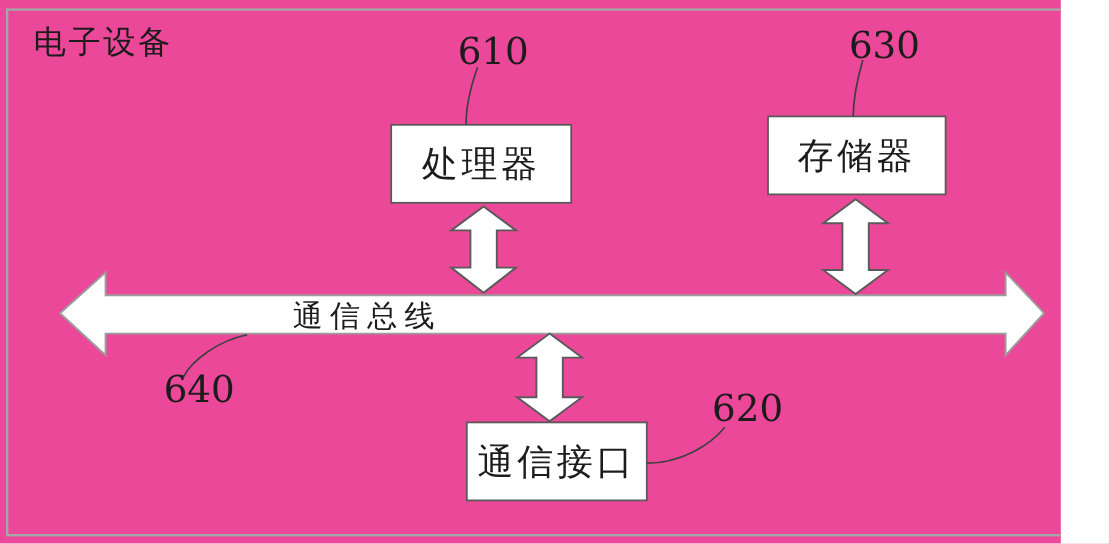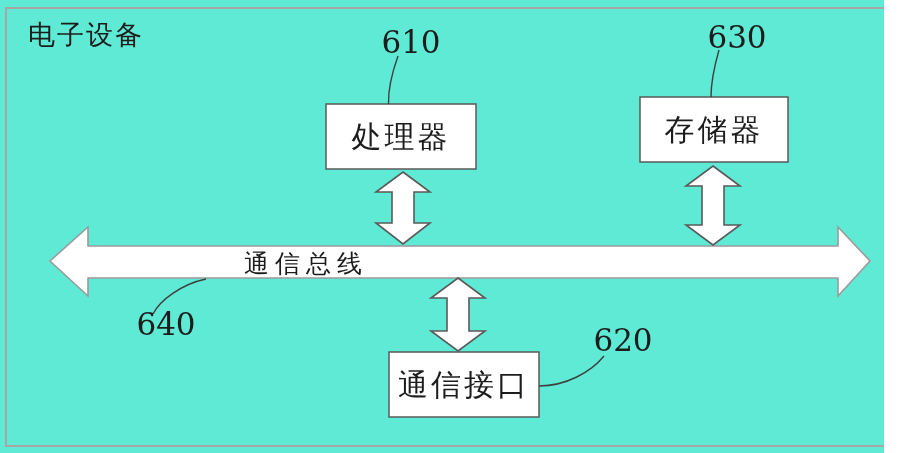--- a/index.html
+++ b/index.html
@@ -5,21 +5,21 @@
   html, body {
     margin: 0;
     padding: 0;
     background: #ffffff;
     font-family: "DejaVu Serif", "Liberation Serif", serif;
   }
   .stage {
     position: relative;
     width: 884px;
     height: 453px;
-    background: #5eead4;
+    background: #ec4899;
     overflow: hidden;
   }
   svg { display: block; }
   text {
     fill: #1c1c1c;
     font-family: "DejaVu Serif", "Liberation Serif", serif;
   }
   .title-text   { font-size: 27px; letter-spacing: 2px; }
   .box-label    { font-size: 30px; letter-spacing: 3px; text-anchor: middle; }
   .bus-label    { font-size: 25px; letter-spacing: 6px; text-anchor: middle; }

